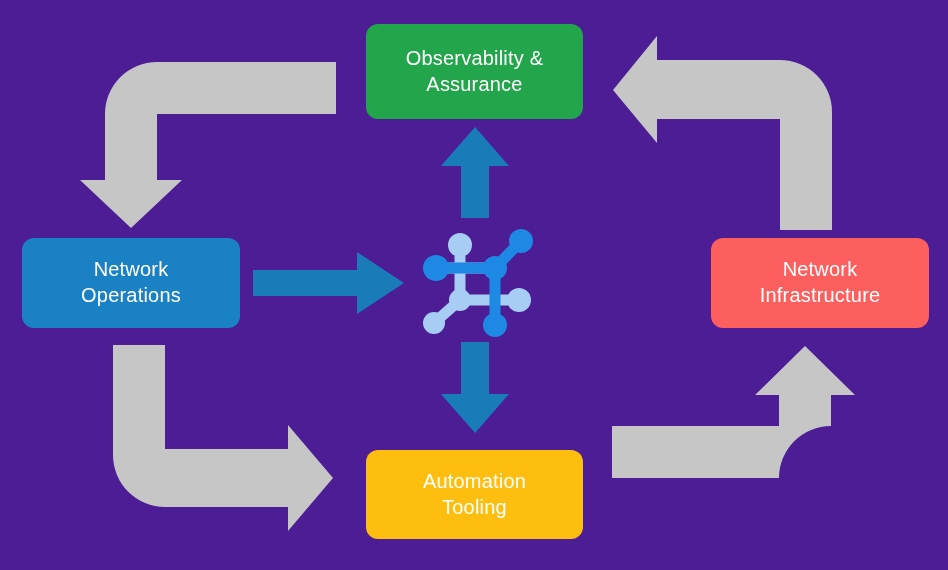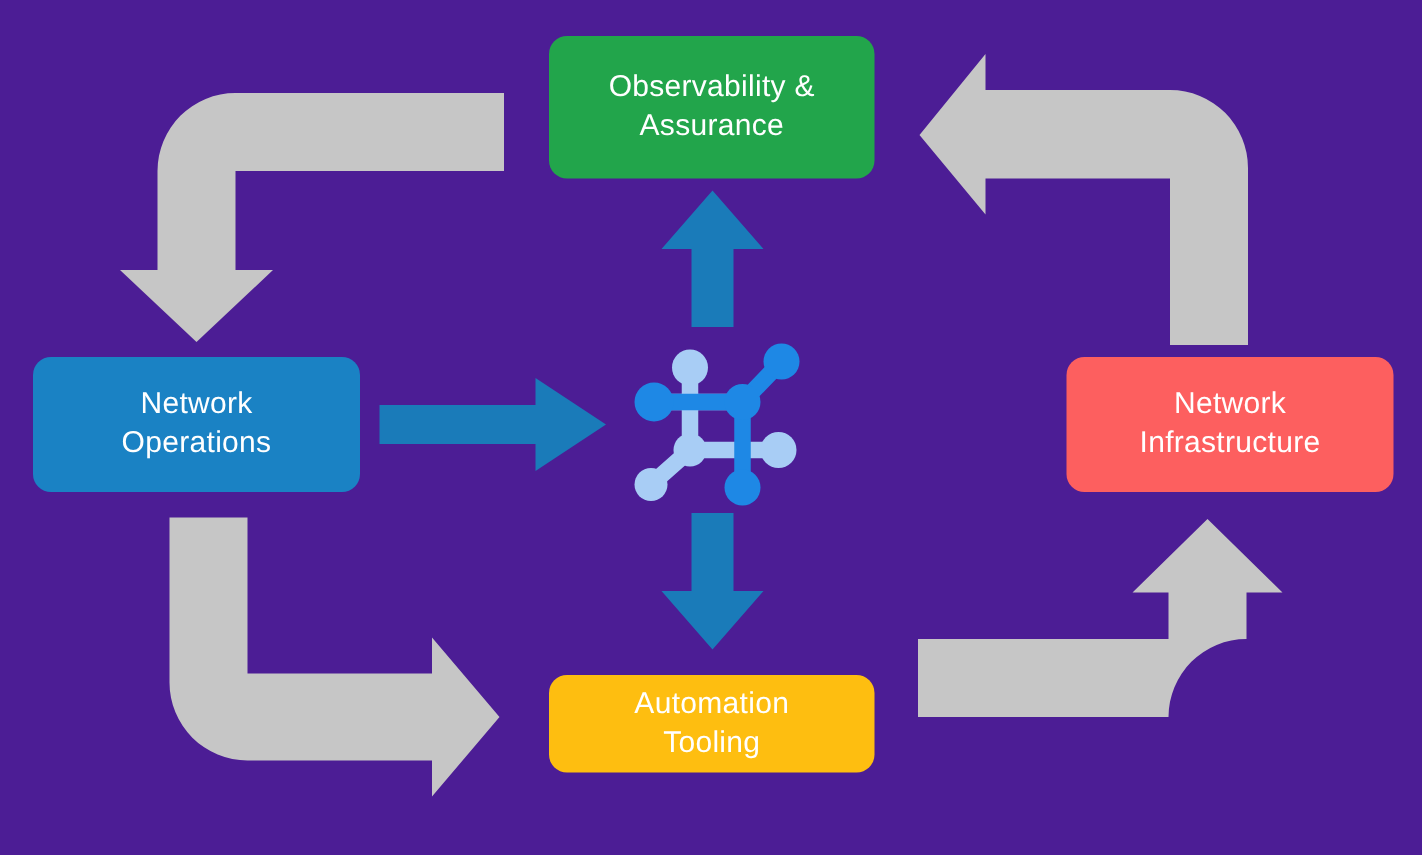--- a/index.html
+++ b/index.html
@@ -37,21 +37,21 @@
   #box-observability {
     left: 366px;  top: 24px;   width: 217px; height: 95px;
   }
   #box-operations {
     left: 22px;   top: 238px;  width: 218px; height: 90px;
   }
   #box-infrastructure {
     left: 711px;  top: 238px;  width: 218px; height: 90px;
   }
   #box-automation {
-    left: 366px;  top: 450px;  width: 217px; height: 65px;
+    left: 366px;  top: 450px;  width: 217px; height: 89px;
   }
   .svg-layer {
     position: absolute;
     left: 0;
     top: 0;
     width: 948px;
     height: 570px;
     pointer-events: none;
   }
   .svg-layer > * { pointer-events: auto; }

